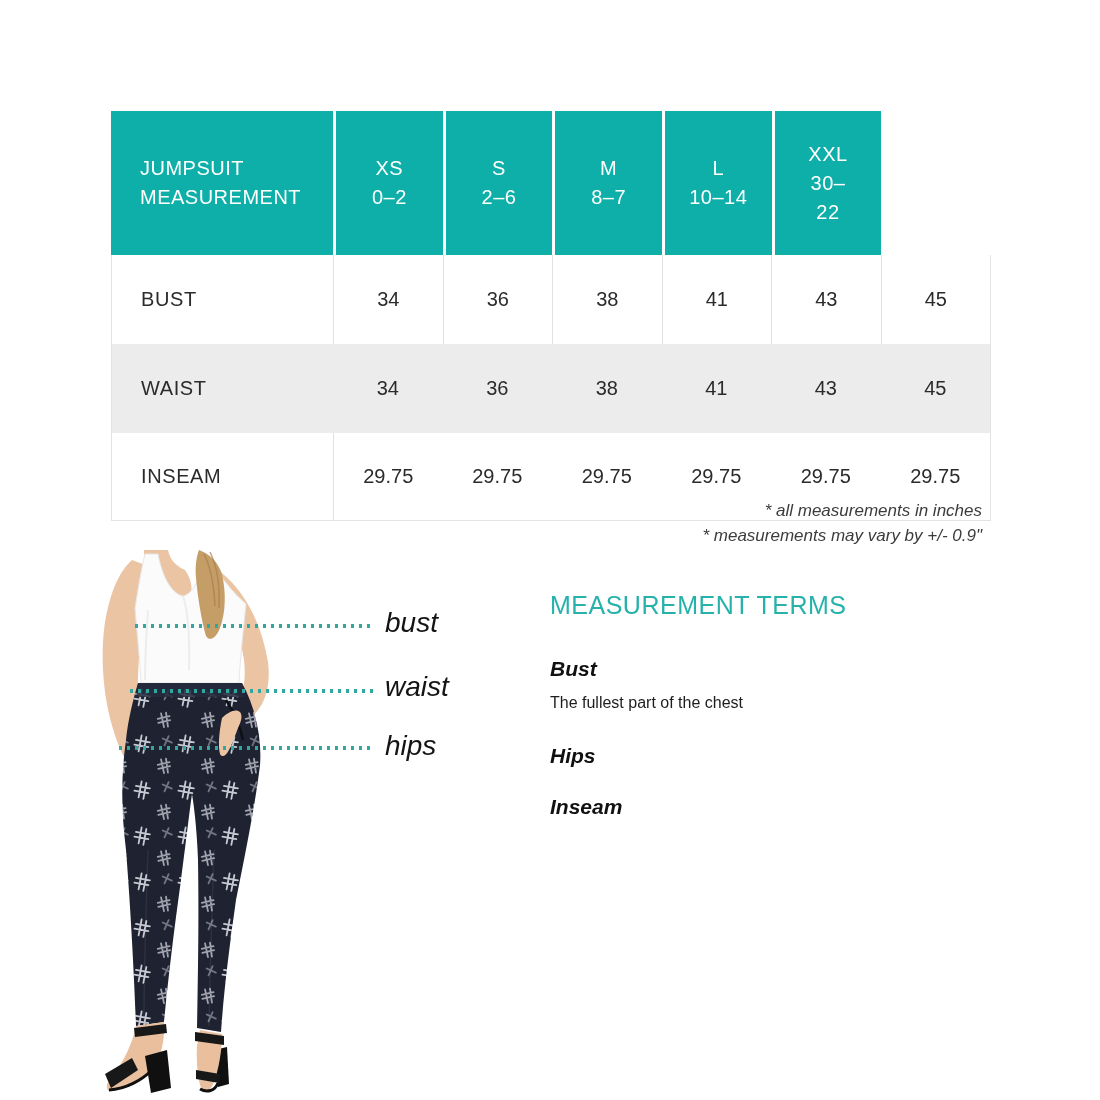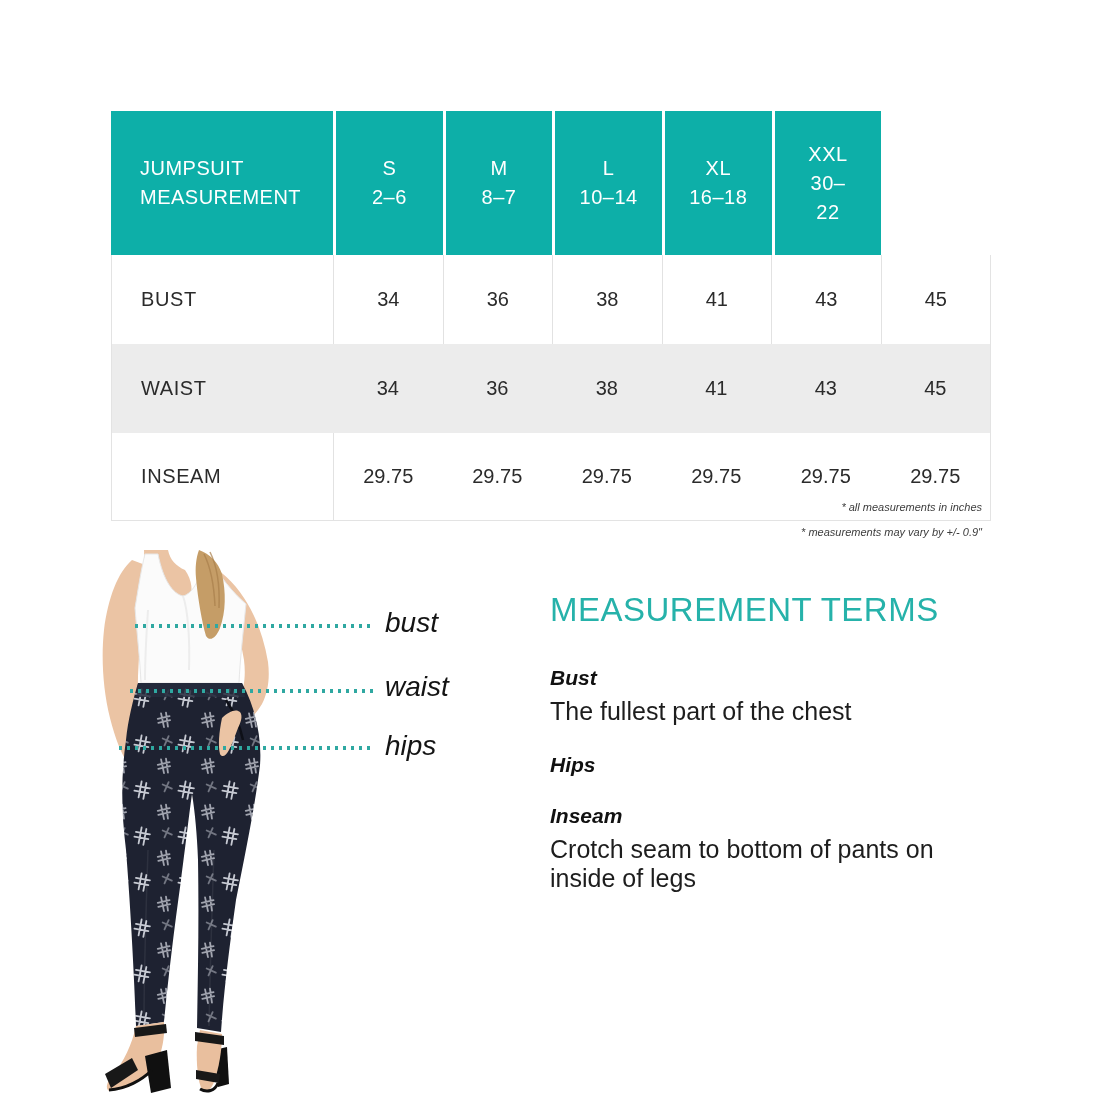--- a/index.html
+++ b/index.html
@@ -29,21 +29,21 @@
   .tr.r2{height:87px;}
   .td{
     display:flex;align-items:center;justify-content:center;font-size:20px;
     box-sizing:border-box;color:#2b2b2b;
   }
   .td.label{justify-content:flex-start;padding-left:29px;letter-spacing:.6px;}
   .tr.r0 .td + .td{border-left:1px solid #e2e2e2;}
   .tr.r1{background:#ececec;}
   .tr.r2 .td.first-sep{border-left:1px solid #e2e2e2;}
   .fn{
-    position:absolute;right:9px;font-style:italic;font-size:11px;color:#3c3c3c;
+    position:absolute;right:9px;font-style:italic;font-size:17px;color:#3c3c3c;
     white-space:nowrap;
   }
   .fn1{top:390px;}
   .fn2{top:415px;}
 
   
   .figure{position:absolute;left:88px;top:550px;width:240px;height:550px;}
   .dotline{
     position:absolute;height:4px;
     background:repeating-linear-gradient(90deg,#2fa8a1 0 3.5px,transparent 3.5px 8px);
@@ -54,52 +54,52 @@
   .measure-label{
     position:absolute;left:385px;font-style:italic;font-size:28px;color:#141414;
   }
   .lab-bust{top:607px;}
   .lab-waist{top:671px;}
   .lab-hips{top:730px;}
 
   
   .terms{position:absolute;left:550px;top:591px;width:440px;}
   .terms-heading{
-    font-size:33px;color:#26b2aa;letter-spacing:.5px;margin:0 0 37px 0;
+    font-size:25px;color:#26b2aa;letter-spacing:.5px;margin:0 0 37px 0;
     font-weight:normal;
   }
   .term-item{margin-bottom:27px;}
   .term-name{font-size:21px;font-weight:bold;font-style:italic;color:#111;margin-bottom:7px;}
-  .term-def{font-size:25px;color:#1d1d1d;line-height:29px;}
+  .term-def{font-size:16px;color:#1d1d1d;line-height:29px;}
 </style>
 </head>
 <body>
 
 <div class="canvas">
 
   <div class="chart">
     <div class="thead">
       <div class="th th-label">
         <span>JUMPSUIT MEASUREMENT</span>
       </div>
       <div class="th sep">
+        <span>XS</span>
+        <span class="th-range">0–2</span>
+      </div>
+      <div class="th sep">
         <span>S</span>
         <span class="th-range">2–6</span>
       </div>
       <div class="th sep">
         <span>M</span>
         <span class="th-range">8–7</span>
       </div>
       <div class="th sep">
         <span>L</span>
         <span class="th-range">10–14</span>
-      </div>
-      <div class="th sep">
-        <span>XL</span>
-        <span class="th-range">16–18</span>
       </div>
       <div class="th sep">
         <span>XXL</span>
         <span class="th-range">30–
 22</span>
       </div>
     </div>
 
     <div class="tbody">
       <div class="tr r0">
@@ -198,17 +198,16 @@
     <h2 class="terms-heading">MEASUREMENT TERMS</h2>
     <div class="term-item">
       <div class="term-name">Bust</div>
       <div class="term-def">The fullest part of the chest</div>
     </div>
     <div class="term-item">
       <div class="term-name">Hips</div>
     </div>
     <div class="term-item">
       <div class="term-name">Inseam</div>
-      <div class="term-def">Crotch seam to bottom of pants on inside of legs</div>
     </div>
   </div>
 
 </div>
 
 </body></html>

